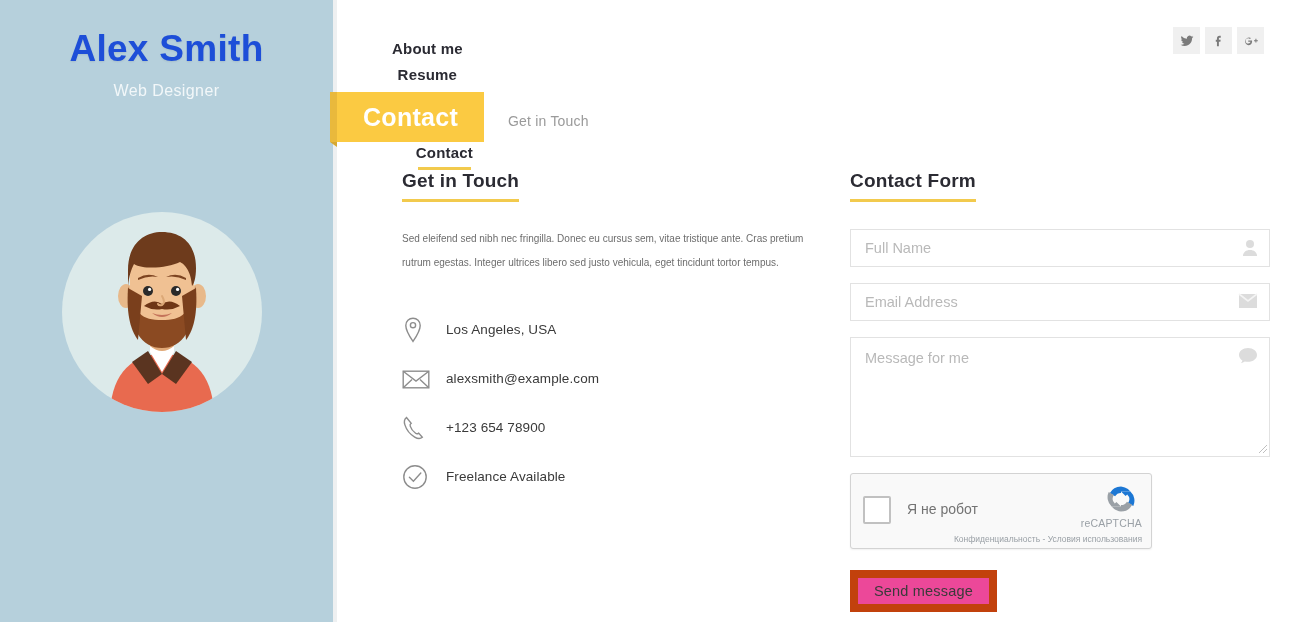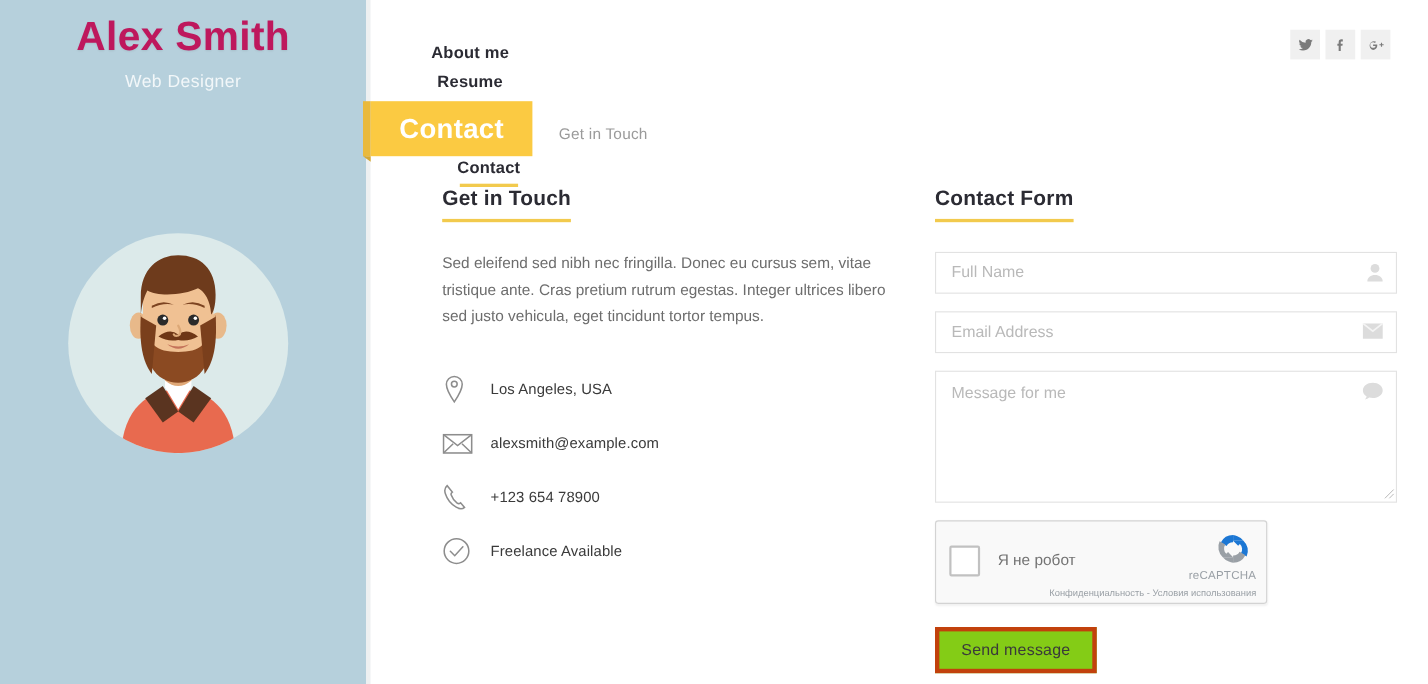--- a/index.html
+++ b/index.html
@@ -17,23 +17,23 @@
     width: 333px; height: 622px;
     background: #b6d0dc;
     overflow: hidden;
   }
   .sidebar-gap {
     position: absolute; left: 333px; top: 0;
     width: 4px; height: 622px;
     background: #eef0f1;
   }
   .profile-name {
-    margin-top: 12px;
+    margin-top: 28px;
     text-align: center;
-    color: #be185d;
+    color: #1d4ed8;
     font-size: 37px;
     font-weight: bold;
     letter-spacing: 0.3px;
     font-family: "Liberation Sans", sans-serif;
     text-shadow: 0 1px 2px rgba(0,0,0,0.08);
   }
   .profile-role {
     margin-top: 12px;
     text-align: center;
     color: #f2f7f9;
@@ -158,21 +158,21 @@
     font-size: 19px;
     font-weight: bold;
     letter-spacing: 0.2px;
     padding-bottom: 7px;
     border-bottom: 3px solid #f2ca4d;
   }
 
   .intro-text {
     margin-top: 25px;
     color: #6d6d6d;
-    font-size: 14px;
+    font-size: 10px;
     line-height: 24px;
     width: 420px;
   }
 
   .contact-list { margin-top: 30px; }
   .contact-row {
     display: flex; align-items: center;
     height: 49px;
   }
   .contact-ico {
@@ -261,22 +261,22 @@
   }
   .rc-terms {
     position: absolute; right: 9px; bottom: 4px;
     font-size: 8.5px; color: #9aa0a6;
     white-space: nowrap;
   }
 
   .send-btn {
     margin-top: 21px;
     width: 147px; height: 42px;
-    background: #84cc16;
-    border: 4px solid #c2410c;
+    background: #ec4899;
+    border: 8px solid #c2410c;
     color: #3a3a3a;
     font-size: 14.5px;
     font-family: "Liberation Sans", sans-serif;
     cursor: pointer;
     letter-spacing: 0.2px;
   }
 </style>
 </head>
 <body>
 

